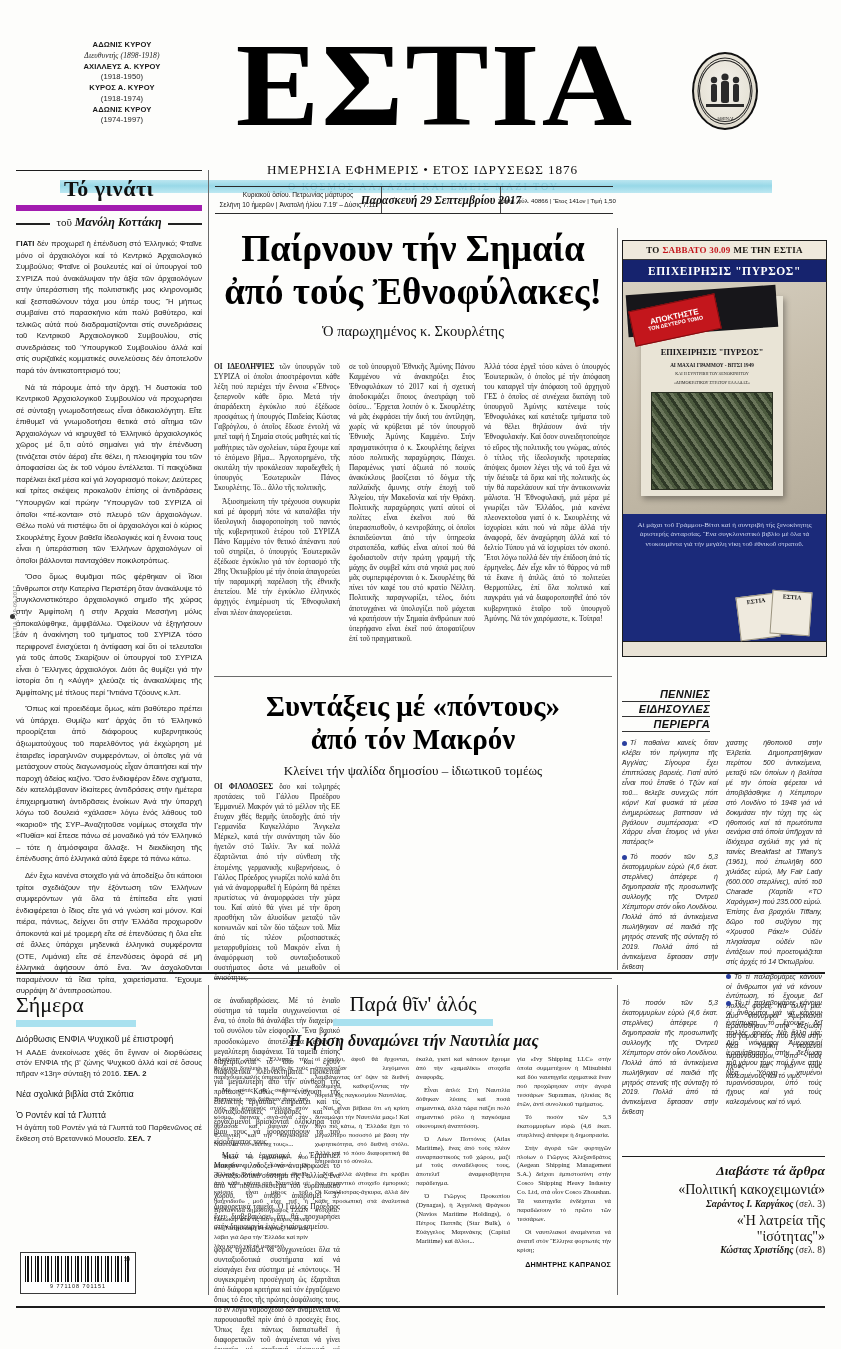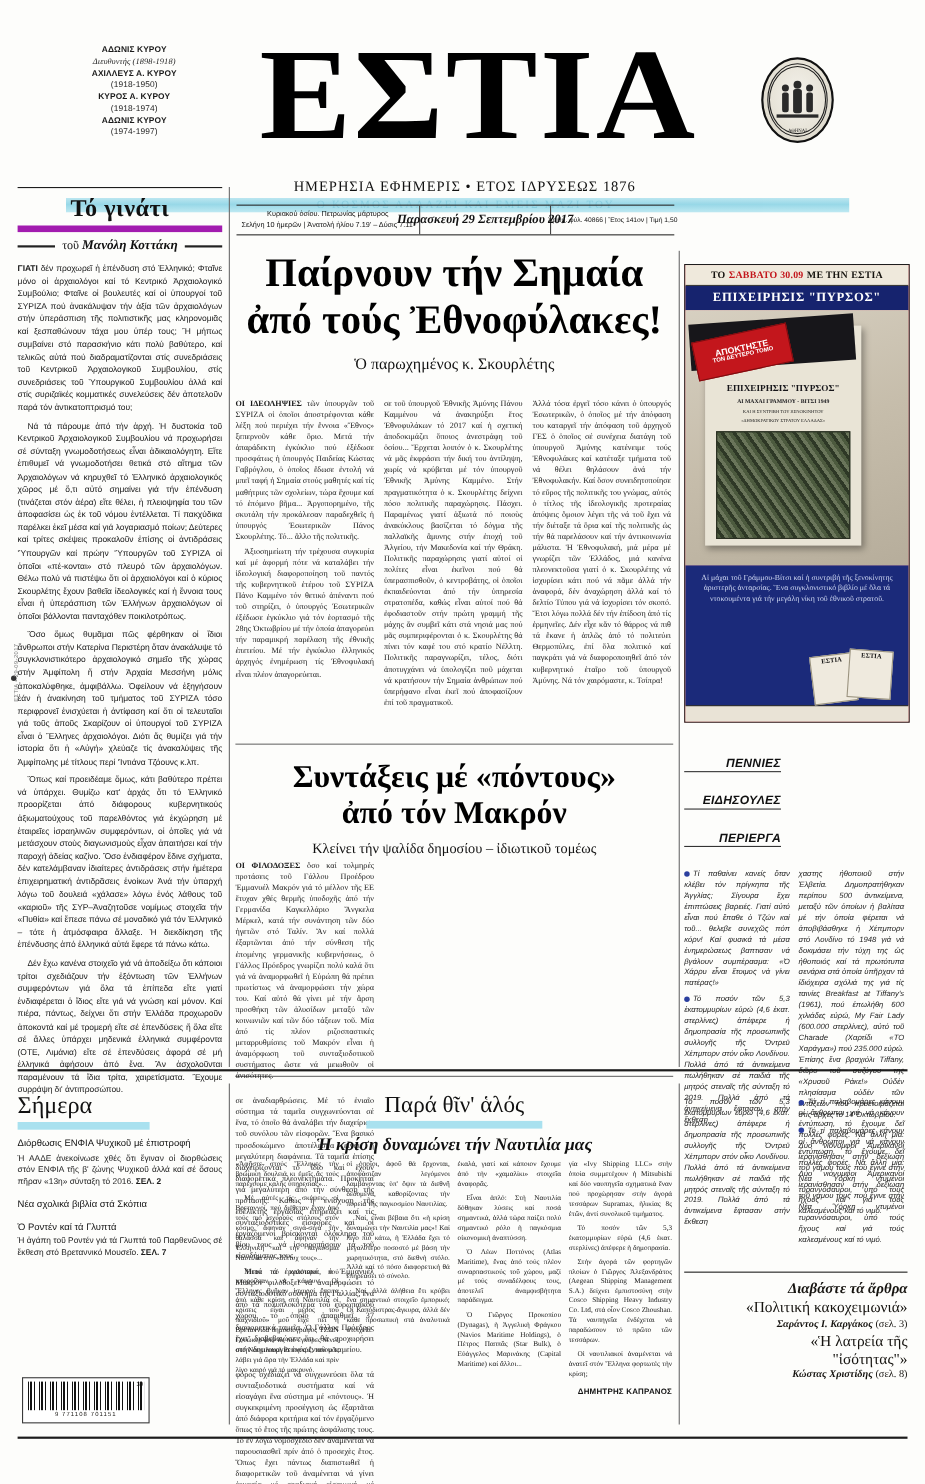--- a/index.html
+++ b/index.html
@@ -165,21 +165,21 @@
   .ad-papers .p1{left:0;top:4px;transform:rotate(-7deg);}
   .ad-papers .p2{left:33px;top:0;transform:rotate(4deg);}
   .ad-foot{height:21px;background:#e9e3d6;border-top:1.4px solid #1d1d1d;}
 
   
   .notes{position:absolute;left:622px;top:688px;width:203px;}
   .notes-title{width:88px;}
   .notes-title div{
     font-family:"Liberation Sans",sans-serif;font-weight:700;font-style:italic;
     font-size:11px;letter-spacing:.3px;color:#111;border-bottom:1.4px solid #333;
-    padding-bottom:1px;margin-bottom:20px;text-align:right;
+    padding-bottom:1px;margin-bottom:1px;text-align:right;
   }
   .notes-cols{display:flex;gap:8px;margin-top:6px;}
   .notescol{width:96px;font-family:"Liberation Sans",sans-serif;font-style:italic;
             font-size:7px;line-height:1.42;text-align:justify;color:#1a1a1a;}
   .notescol p{margin:0 0 5px 0;}
   .bull{display:inline-block;width:5px;height:5px;border-radius:50%;
         background:#2b3f9e;margin-right:3px;vertical-align:middle;}
 
   
   .simera{position:absolute;left:16px;top:992px;width:186px;}

